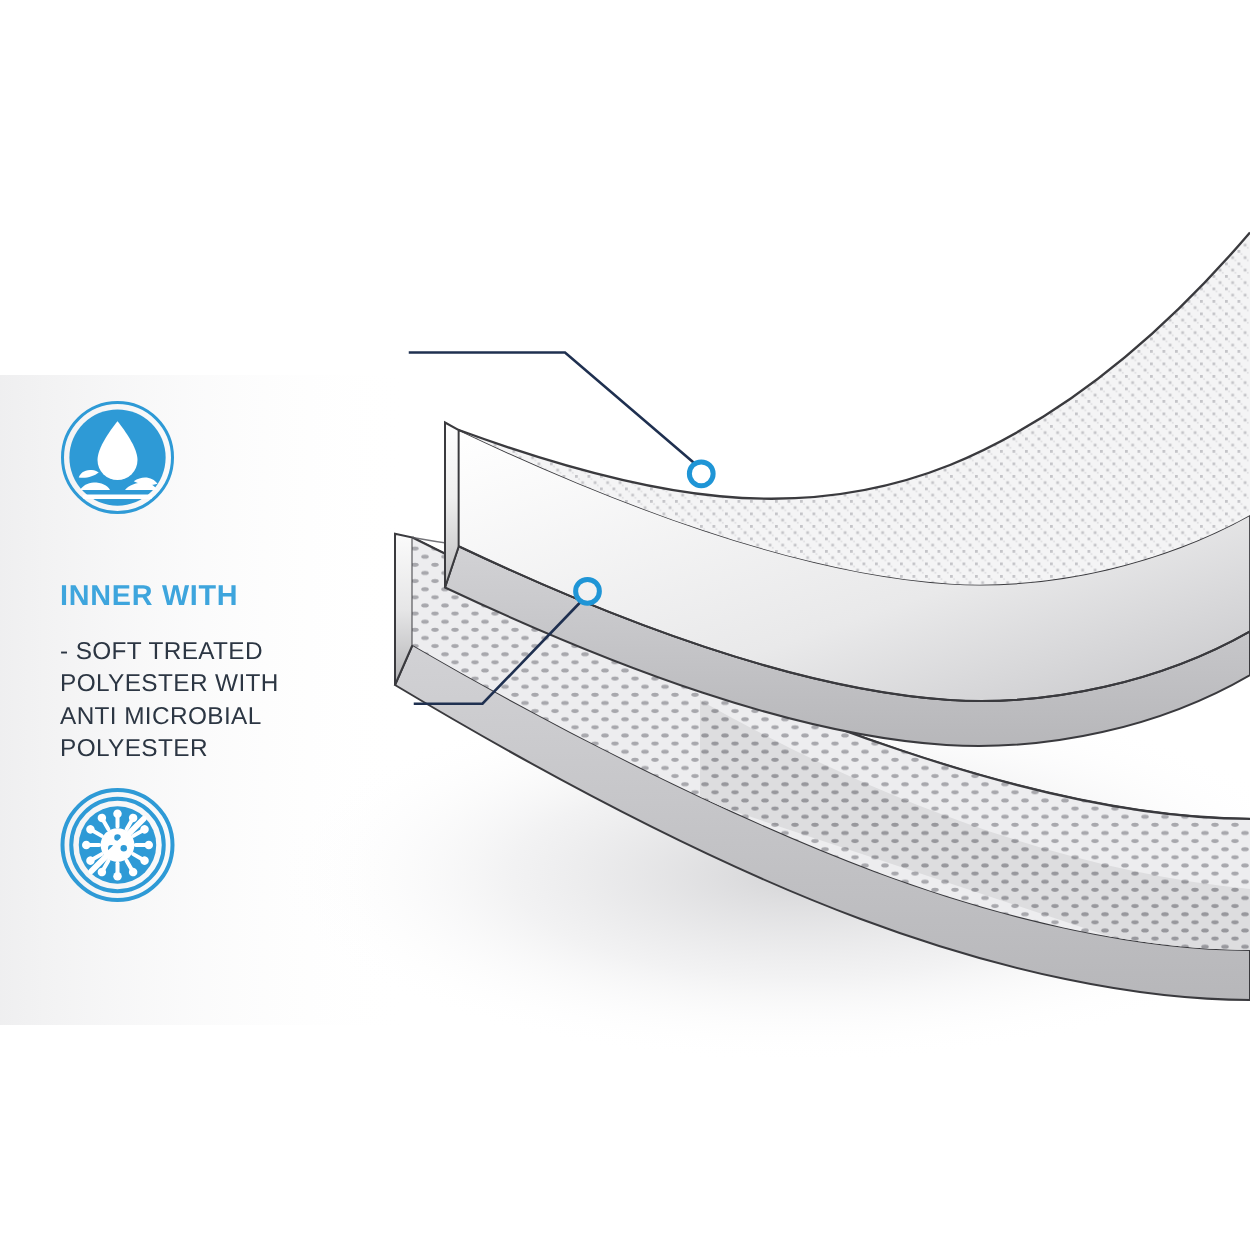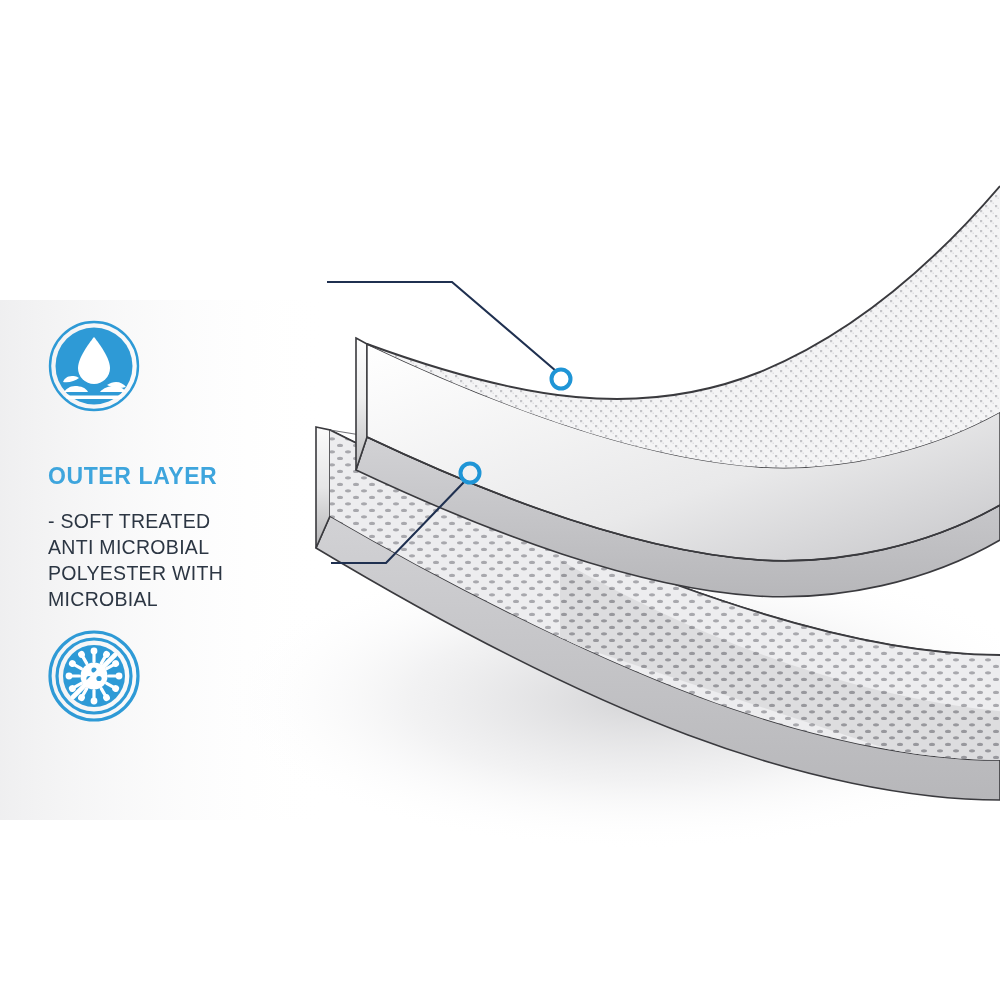--- a/index.html
+++ b/index.html
@@ -199,26 +199,26 @@
       <path d="M46 17 C46 17 62 36 62 48 A16 16 0 0 1 30 48 C30 36 46 17 46 17 Z" fill="#ffffff"></path>
       <path d="M24 56 C19 56 16 59 15 62 C21 63 27 61 31 58 C28 56 26 56 24 56 Z" fill="#ffffff"></path>
       <path d="M27 66 C22 66 18 69 16 72 L40 72 C38 68 33 66 27 66 Z" fill="#ffffff"></path>
       <path d="M68 62 C72 62 76 64 78 67 C72 69 64 68 59 65 C62 63 65 62 68 62 Z" fill="#ffffff"></path>
       <path d="M52 72 C55 68 61 66 67 66 C72 66 76 69 78 72 Z" fill="#ffffff"></path>
       <rect x="18" y="75.5" width="56" height="3.6" rx="1.8" fill="#ffffff"></rect>
     </svg>
   </div>
 
   <div class="annotation-block" id="inner-block">
-    <div class="layer-heading">OUTER LAYER</div>
+    <div class="layer-heading">INNER WITH</div>
     <div class="layer-desc">
       <span>- SOFT TREATED</span>
+      <span>POLYESTER WITH</span>
       <span>ANTI MICROBIAL</span>
-      <span>POLYESTER WITH</span>
-      <span>MICROBIAL</span>
+      <span>POLYESTER</span>
     </div>
   </div>
 
   <div class="icon-badge" id="microbe-badge">
     <svg viewBox="0 0 92 92" xmlns="http://www.w3.org/2000/svg">
       <circle cx="46" cy="46" r="44" fill="none" stroke="#2e9ad6" stroke-width="3.2"></circle>
       <circle cx="46" cy="46" r="37" fill="none" stroke="#2e9ad6" stroke-width="3.2"></circle>
       <circle cx="46" cy="46" r="31" fill="#2e9ad6"></circle>
       <g fill="#ffffff">
         <circle cx="46" cy="46" r="13.5"></circle>

